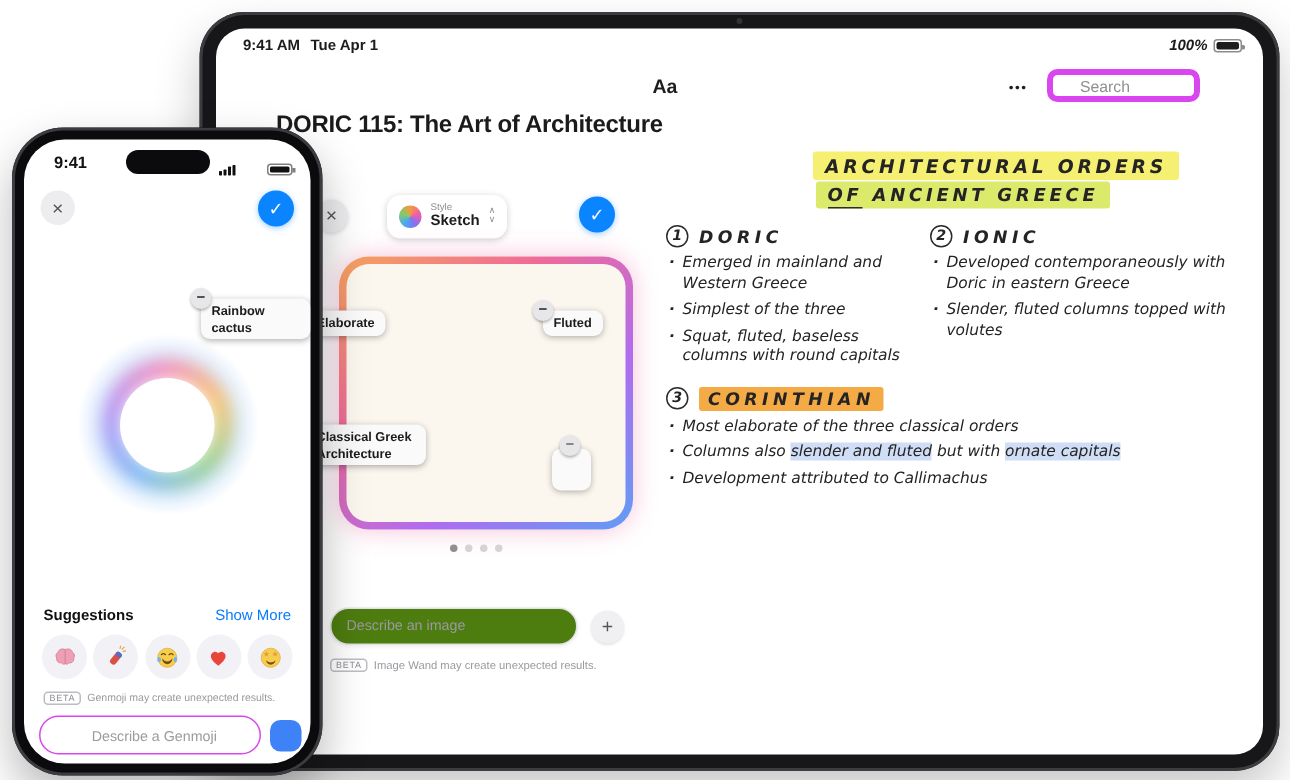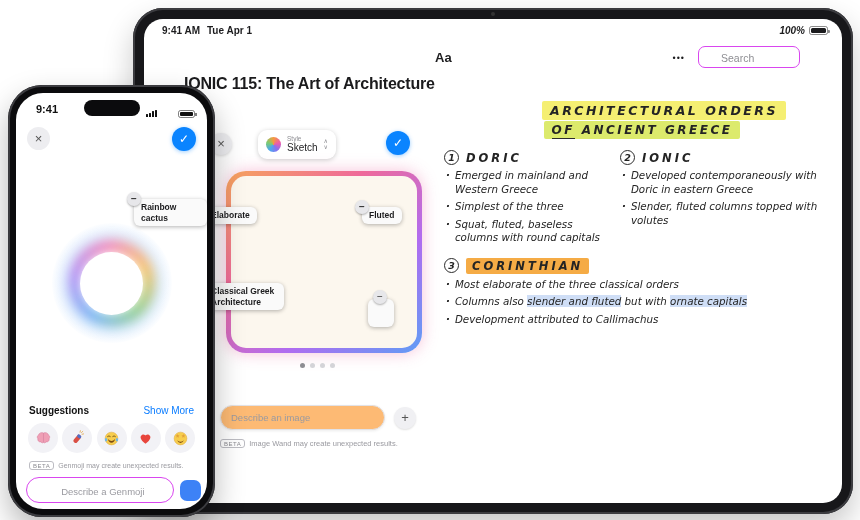--- a/index.html
+++ b/index.html
@@ -22,21 +22,21 @@
   .batt::after { content:""; position:absolute; right:-3px; top:2.5px; width:1.8px; height:3.4px; background:rgba(0,0,0,.45); border-radius:0 1px 1px 0; }
 
   .ip-toolbar { position:absolute; top:26px; left:0; right:0; height:28px; }
   .tb-left   { position:absolute; left:20px; top:3px; display:flex; gap:15px; align-items:center; }
   .tb-center { position:absolute; left:290px; top:3px; display:flex; gap:17px; align-items:center; }
   .tb-right  { position:absolute; right:12px; top:1px; display:flex; gap:12px; align-items:center; }
   .tb-btn { background:none; border:none; padding:1px; line-height:0; color:#1d1d1f; }
   .tb-btn svg { display:block; }
   .aa-btn { font-family:"Liberation Sans",sans-serif; font-size:13px; font-weight:700; color:#1d1d1f; line-height:1; }
   .more-btn { font-size:9px; letter-spacing:1px; color:#1d1d1f; line-height:1; padding-top:4px; }
-  .searchbox { display:flex; align-items:center; gap:5px; border:1px solid #d946ef; border-radius:7px; height:22px; padding:0 8px; width:102px; background:#fff; }
+  .searchbox { display:flex; align-items:center; gap:5px; border:4px solid #d946ef; border-radius:7px; height:22px; padding:0 8px; width:102px; background:#fff; }
   .searchbox input { border:none; outline:none; width:70px; font-size:10.5px; color:#333; background:transparent; font-family:"Liberation Sans",sans-serif; }
   .searchbox input::placeholder { color:#8e8e93; }
 
   .note-title { position:absolute; top:56px; left:40px; font-size:16px; font-weight:700; color:#1b1b1d; letter-spacing:-.2px; }
 
   
   .handwriting { position:absolute; left:300px; top:84px; width:396px; font-family:"DejaVu Sans",sans-serif; font-style:italic; color:#242424; }
   .hw-h1 { text-align:center; font-size:12.5px; font-weight:700; letter-spacing:2.5px; }
   .hl-yellow { background:#f5ef72; padding:2px 8px; border-radius:2px;margin-left:44px; }
   .hw-h2 { text-align:center; margin-top:5px; font-size:12px; font-weight:700; letter-spacing:2.5px; }
@@ -59,21 +59,21 @@
   .wand-panel { position:absolute; left:58px; top:108px; width:230px; height:340px; }
   .panel-close { position:absolute; left:8px; top:6px; width:22px; height:22px; border:none; border-radius:50%;
                  background:#ededf0; color:#555; font-size:13px; line-height:22px; text-align:center; padding:0;
                  box-shadow:0 1px 3px rgba(0,0,0,.15); }
   .style-pill { position:absolute; left:56px; top:3px; height:29px; background:#fff; border-radius:9px;
                 box-shadow:0 1px 5px rgba(0,0,0,.2); display:flex; align-items:center; gap:6px; padding:0 8px; }
   .style-swirl { width:15px; height:15px; border-radius:50%;
                  background:conic-gradient(#f59a3e,#ef5da8,#8a6ff0,#4aa8f0,#7ecb6f,#f59a3e); flex:0 0 auto; }
   .style-texts { display:flex; flex-direction:column; line-height:1.05; }
   .style-label { font-size:6.5px; color:#8e8e93; }
-  .style-value { font-size:10px; font-weight:400; color:#1c1c1e; }
+  .style-value { font-size:10px; font-weight:700; color:#1c1c1e; }
   .chevrons { display:flex; flex-direction:column; font-size:6px; color:#8e8e93; line-height:.9; }
   .confirm-btn { position:absolute; width:24px; height:24px; border:none; border-radius:50%; background:#0a84ff; color:#fff;
                  font-size:12px; line-height:24px; text-align:center; padding:0; box-shadow:0 1px 4px rgba(10,132,255,.4); }
   .wand-confirm { left:184px; top:4px; }
 
   .art-frame { position:absolute; left:24px; top:44px; width:196px; height:182px; border-radius:20px; padding:5px;
                background:linear-gradient(140deg,#f6a45c,#ef6a9a,#b06cf0,#5f9df5);
                box-shadow:0 0 16px rgba(238,120,170,.45); }
   .art-inner { width:100%; height:100%; border-radius:15px; overflow:hidden; background:#fcf7ee; }
   .art-inner svg { display:block; }
@@ -87,21 +87,21 @@
   .tag-classical { left:2px; top:156px; width:80px; }
   .chip-thumb { position:absolute; left:166px; top:172px; width:26px; height:28px; background:#fafafa; border-radius:6px;
                 box-shadow:0 1px 4px rgba(0,0,0,.3); display:flex; align-items:center; justify-content:center; }
   .chip-thumb .minus { left:5px; top:-9px; }
 
   .dots { position:absolute; left:0; right:0; top:236px; display:flex; justify-content:center; gap:5px; }
   .dots i { width:5px; height:5px; border-radius:50%; background:#d4d4d8; }
   .dots i.on { background:#8e8e93; }
 
   .wand-input-row { position:absolute; left:18px; right:16px; top:278px; display:flex; align-items:center; gap:9px; }
-  .wand-field { flex:1; height:25px; background:#fdba74; border:1px solid #e2e2e6; border-radius:13px;
+  .wand-field { flex:1; height:25px; background:#4d7c0f; border:1px solid #e2e2e6; border-radius:13px;
                 box-shadow:0 1px 3px rgba(0,0,0,.08); display:flex; padding:0 10px; }
   .wand-field input { border:none; outline:none; background:transparent; font-size:9.5px; width:100%; font-family:"Liberation Sans",sans-serif; }
   .wand-field input::placeholder { color:#9a9aa0; }
   .plus-btn { width:22px; height:22px; border:none; border-radius:50%; background:#f0f0f3; color:#555; font-size:13px;
               line-height:22px; text-align:center; padding:0; box-shadow:0 1px 2px rgba(0,0,0,.12); }
   .beta-line { position:absolute; left:18px; top:312px; font-size:7.5px; color:#9a9aa0; display:flex; align-items:center; }
   .beta-badge { display:inline-block; border:1px solid #bcbcc2; color:#8b8b91; font-size:6px; padding:0 3px; height:9px;
                 line-height:8px; border-radius:3px; letter-spacing:.5px; margin-right:4px; }
 
   
@@ -186,21 +186,21 @@
             <svg width="11" height="11" viewBox="0 0 18 18" fill="none" stroke="#8e8e93" stroke-width="2" stroke-linecap="round"></svg>
               <span></span>
               <circle cx="7.5" cy="7.5" r="4.8"><path d="M11.4 11.4 L15.5 15.5">
             <input placeholder="Search" style="">
           </path></circle>
             </div>
           <button class="tb-btn"><svg width="16" height="16" viewBox="0 0 18 18" fill="none" stroke="#1d1d1f" stroke-width="1.4" stroke-linecap="round"></svg><span></span><rect x="7" y="2.5" width="4" height="8.2" rx="2"><path d="M4.5 8.6 a4.5 4.5 0 0 0 9 0 M9 13.2 V15.6 M6.6 15.6 h4.8"></path></rect></button>
         </div>
       </div>
 
-      <h1 class="note-title">IONIC 115: The Art of Architecture</h1>
+      <h1 class="note-title">DORIC 115: The Art of Architecture</h1>
 
       <div class="handwriting">
         <div class="hw-h1"><span class="hl-yellow">ARCHITECTURAL ORDERS</span></div>
         <div class="hw-h2"><span class="hl-green"><span class="of-underline">OF</span> <span>ANCIENT GREECE</span></span></div>
         <div class="hw-cols">
           <div class="hw-col-doric">
             <div class="hw-sec-head">
                 <span class="circ">1</span>
                 <span class="sec-name">DORIC</span>
               </div>

